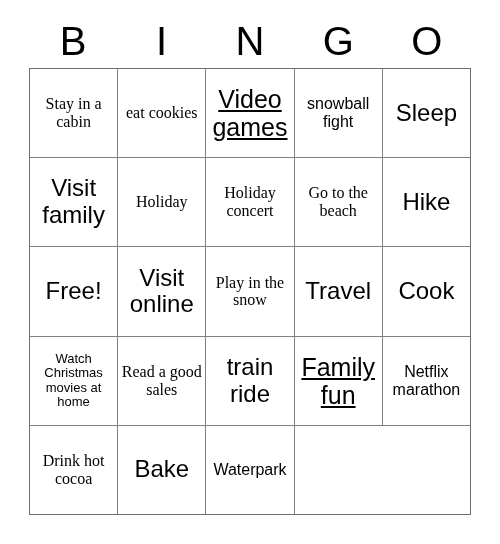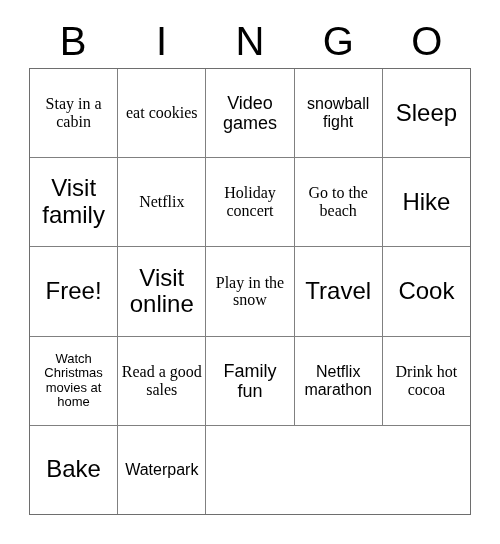--- a/index.html
+++ b/index.html
@@ -76,21 +76,21 @@
   .cell-text {
     display: block;
     width: 100%;
     line-height: 1.12;
     white-space: pre-line;
     word-break: normal;
   }
 
   
   .fs-xl  { font-size: 24px; }
-  .fs-lg  { font-size: 18px; }
+  .fs-lg  { font-size: 25px; text-decoration: underline; }
   .fs-md  { font-size: 16px; font-family: Liberation Serif, serif; }
   .fs-sm  { font-size: 16px; }
   .fs-xs  { font-size: 13px; }
 
   
   #grid-frame {
     position: absolute;
     left: 29px;
     top: 68px;
     width: 442px;
@@ -128,21 +128,21 @@
         <span class="cell-text fs-sm">snowball fight</span>
       </div>
     <div class="cell">
         <span class="cell-text fs-xl">Sleep</span>
       </div>
 
     <div class="cell">
         <span class="cell-text fs-xl">Visit family</span>
       </div>
     <div class="cell">
-        <span class="cell-text fs-md">Netflix</span>
+        <span class="cell-text fs-md">Holiday</span>
       </div>
     <div class="cell">
         <span class="cell-text fs-md">Holiday concert</span>
       </div>
 
     <div class="cell">
         <span class="cell-text fs-md">Go to the beach</span>
       </div>
     <div class="cell">
         <span class="cell-text fs-xl">Hike</span>
@@ -162,20 +162,23 @@
       </div>
     <div class="cell">
         <span class="cell-text fs-xl">Cook</span>
       </div>
     <div class="cell">
         <span class="cell-text fs-xs">Watch Christmas movies at home</span>
       </div>
     <div class="cell">
         <span class="cell-text fs-md">Read a good sales</span>
       </div>
+    <div class="cell">
+        <span class="cell-text fs-xl">train ride</span>
+      </div>
 
     <div class="cell">
         <span class="cell-text fs-lg">Family fun</span>
       </div>
     <div class="cell">
         <span class="cell-text fs-sm">Netflix marathon</span>
       </div>
     <div class="cell">
         <span class="cell-text fs-md">Drink hot cocoa</span>
       </div>

